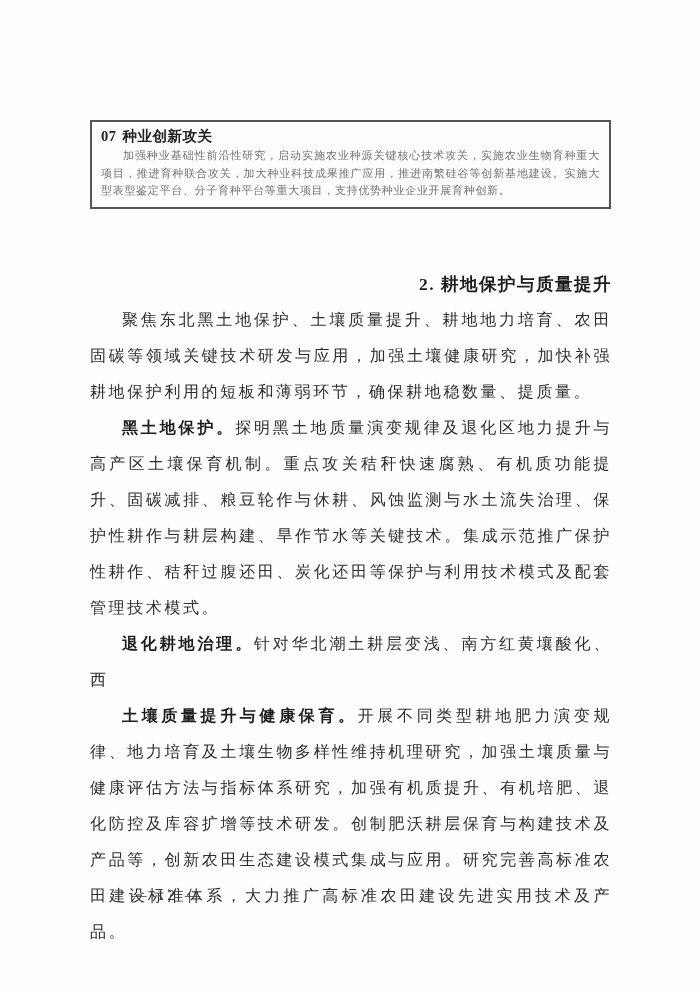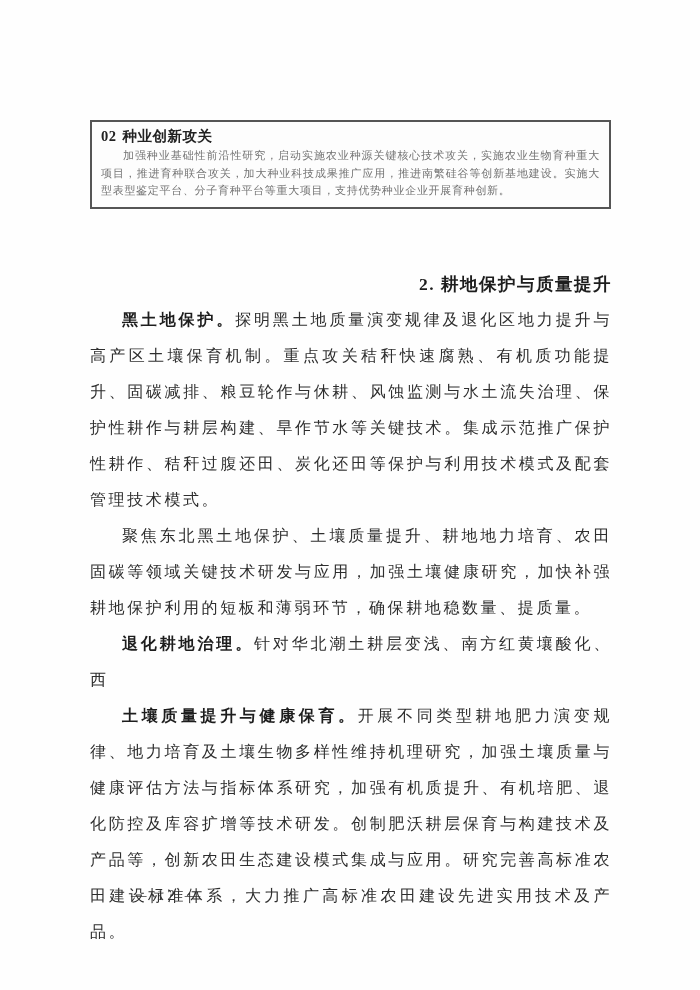--- a/index.html
+++ b/index.html
@@ -88,31 +88,31 @@
     margin-left: 37px;
   }
 </style>
 </head>
 <body>
 
 <div class="page">
 
   <div class="callout">
     <div class="callout-title">
-      <span class="callout-number">02</span><span>种业创新攻关</span>
+      <span class="callout-number">07</span><span>种业创新攻关</span>
     </div>
     <p class="callout-body">加强种业基础性前沿性研究，启动实施农业种源关键核心技术攻关，实施农业生物育种重大项目，推进育种联合攻关，加大种业科技成果推广应用，推进南繁硅谷等创新基地建设。实施大型表型鉴定平台、分子育种平台等重大项目，支持优势种业企业开展育种创新。</p>
   </div>
 
   <div class="main">
     <h2 class="section-heading">2. 耕地保护与质量提升</h2>
 
+    <p class="para"><b></b><span>聚焦东北黑土地保护、土壤质量提升、耕地地力培育、农田固碳等领域关键技术研发与应用，加强土壤健康研究，加快补强耕地保护利用的短板和薄弱环节，确保耕地稳数量、提质量。</span></p>
+
     <p class="para"><b>黑土地保护。</b><span>探明黑土地质量演变规律及退化区地力提升与高产区土壤保育机制。重点攻关秸秆快速腐熟、有机质功能提升、固碳减排、粮豆轮作与休耕、风蚀监测与水土流失治理、保护性耕作与耕层构建、旱作节水等关键技术。集成示范推广保护性耕作、秸秆过腹还田、炭化还田等保护与利用技术模式及配套管理技术模式。</span></p>
-
-    <p class="para"><b></b><span>聚焦东北黑土地保护、土壤质量提升、耕地地力培育、农田固碳等领域关键技术研发与应用，加强土壤健康研究，加快补强耕地保护利用的短板和薄弱环节，确保耕地稳数量、提质量。</span></p>
 
     <p class="para"><b>退化耕地治理。</b><span>针对华北潮土耕层变浅、南方红黄壤酸化、西</span></p>
 
     <p class="para"><b>土壤质量提升与健康保育。</b><span>开展不同类型耕地肥力演变规律、地力培育及土壤生物多样性维持机理研究，加强土壤质量与健康评估方法与指标体系研究，加强有机质提升、有机培肥、退化防控及库容扩增等技术研发。创制肥沃耕层保育与构建技术及产品等，创新农田生态建设模式集成与应用。研究完善高标准农田建设标准体系，大力推广高标准农田建设先进实用技术及产品。</span></p>
   </div>
 
   <div class="footer">— 12 —</div>
 
 </div>
 

